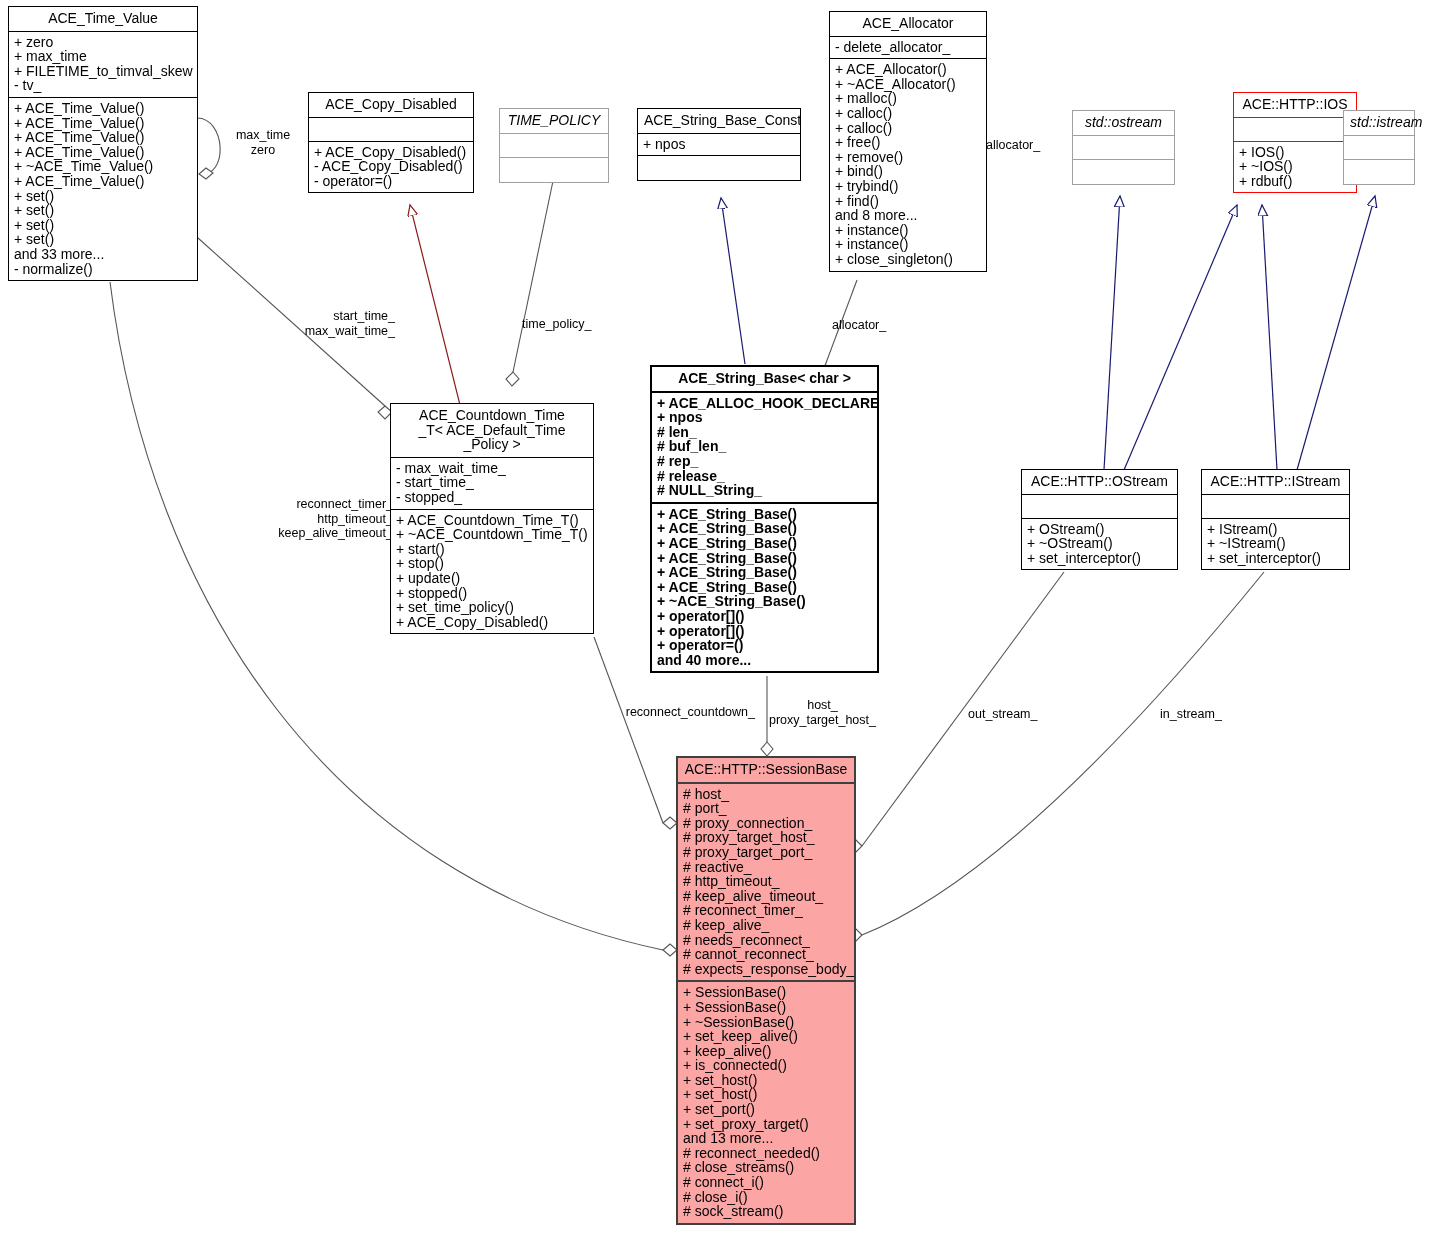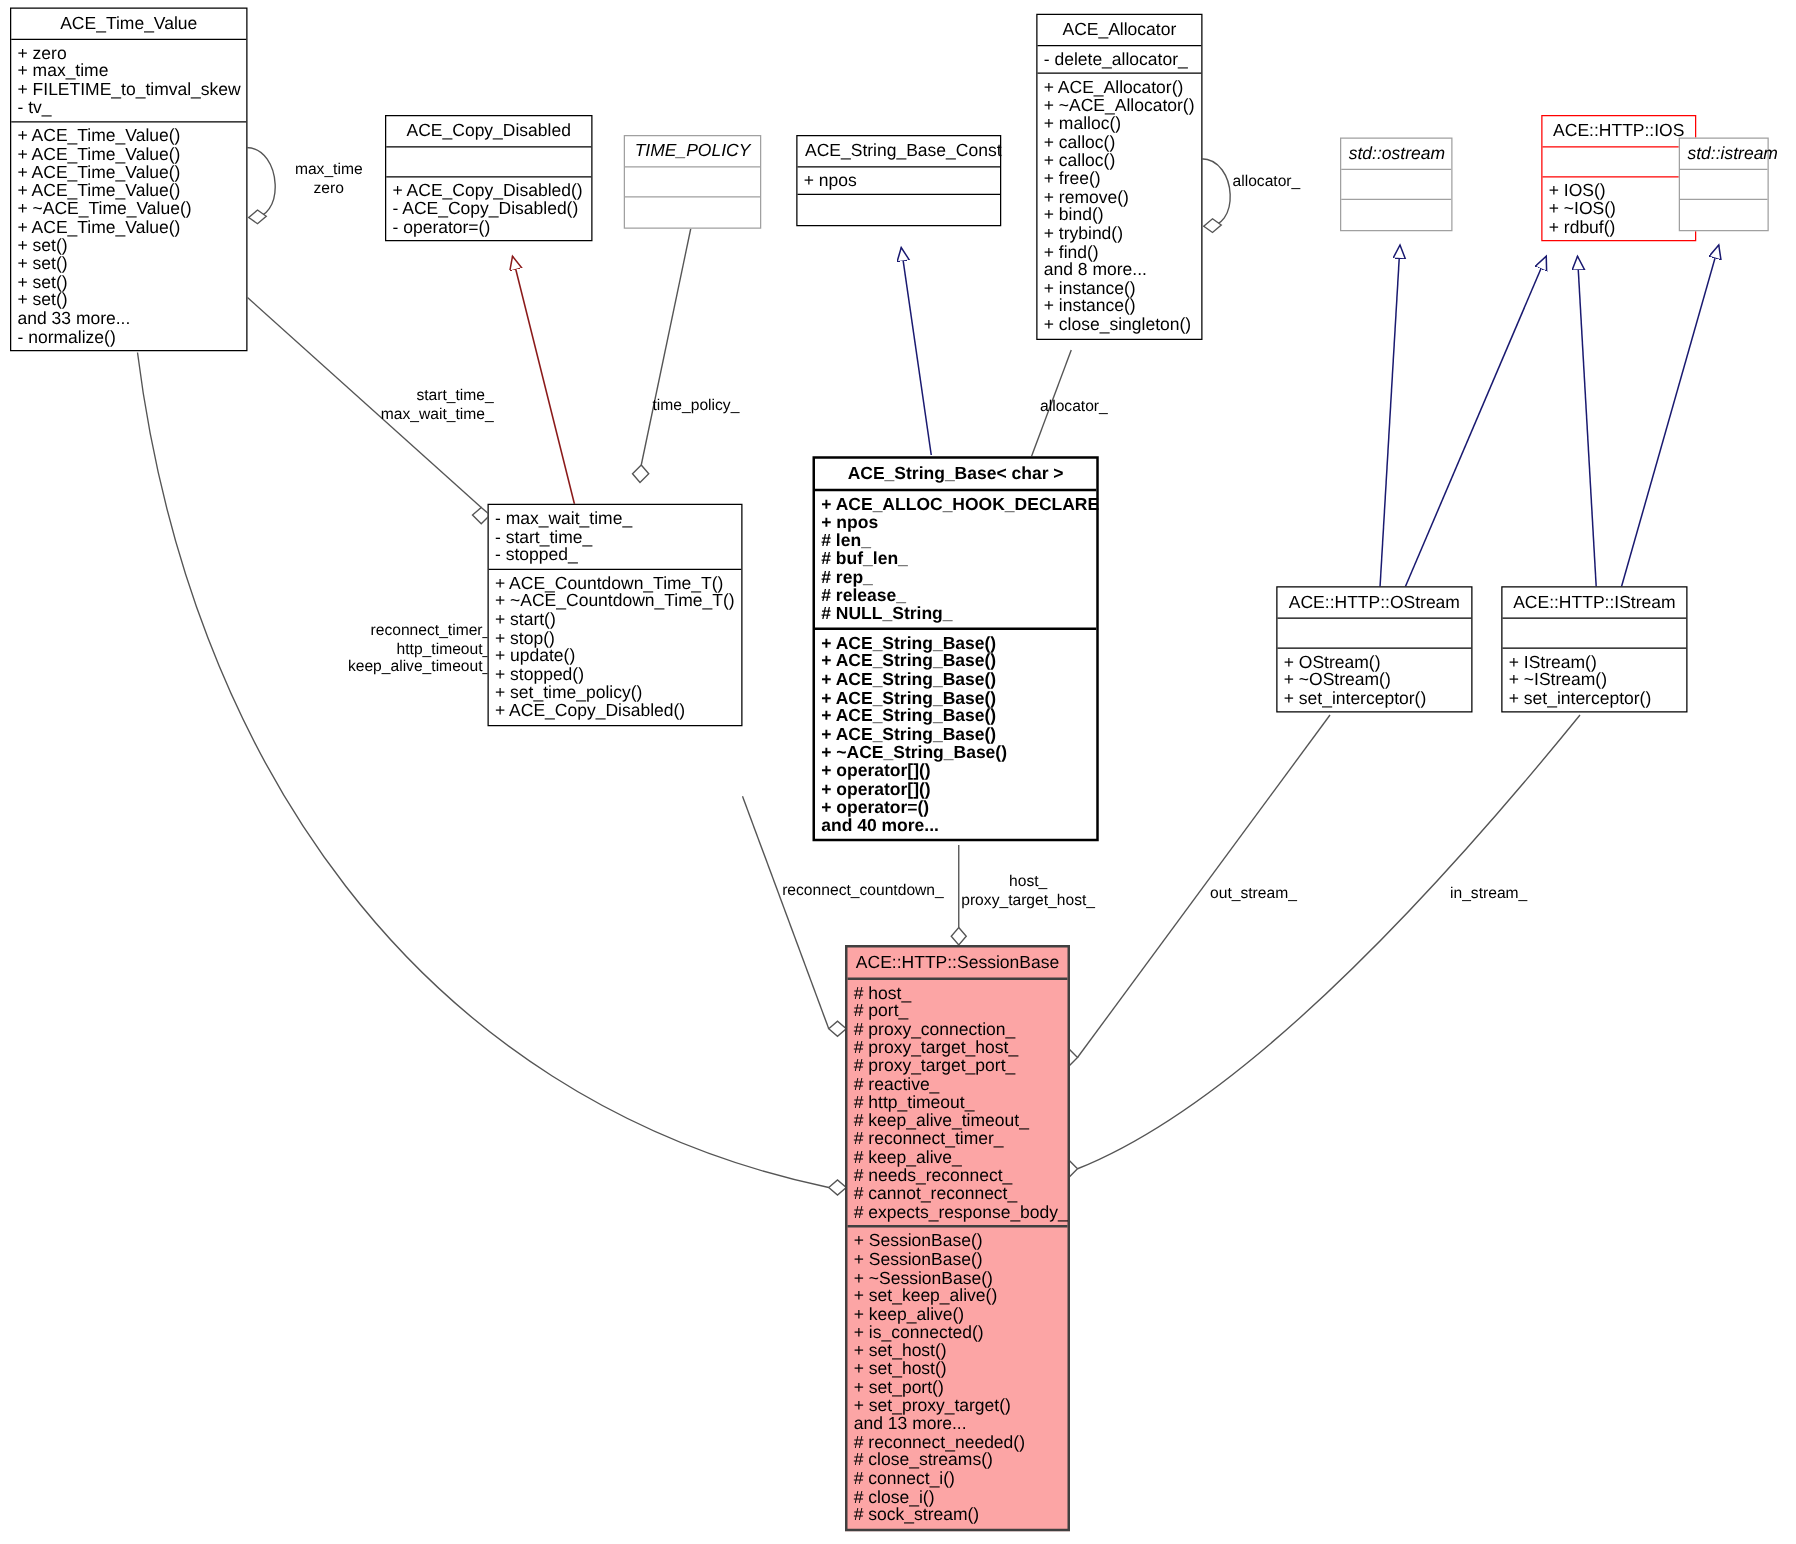--- a/index.html
+++ b/index.html
@@ -186,21 +186,21 @@
   </div>
 
   <div class="node empty-ops" style="left:637px;top:108px;width:164px;">
     <div class="sect title">ACE_String_Base_Const</div>
     <div class="sect attrs">
         <div class="row">+ npos</div>
       </div>
     <div class="sect ops"></div>
   </div>
 
-  <div class="node" style="left:829px;top:11px;width:133px;">
+  <div class="node" style="left:829px;top:11px;width:158px;">
     <div class="sect title">ACE_Allocator</div>
     <div class="sect attrs">
         <div class="row">- delete_allocator_</div>
       </div>
     <div class="sect ops">
         <div class="row">+ ACE_Allocator()</div>
         <div class="row">+ ~ACE_Allocator()</div>
         <div class="row">+ malloc()</div>
         <div class="row">+ calloc()</div>
         <div class="row">+ calloc()</div>
@@ -209,21 +209,21 @@
         <div class="row">+ bind()</div>
         <div class="row">+ trybind()</div>
         <div class="row">+ find()</div>
         <div class="row">and 8 more...</div>
         <div class="row">+ instance()</div>
         <div class="row">+ instance()</div>
         <div class="row">+ close_singleton()</div>
       </div>
   </div>
 
-  <div class="node gray empty-attrs empty-ops" style="left:1072px;top:110px;width:90px;">
+  <div class="node gray empty-attrs empty-ops" style="left:1072px;top:110px;width:103px;">
     <div class="sect title">std::ostream</div>
     <div class="sect attrs"></div>
     <div class="sect ops"></div>
   </div>
 
   <div class="node red empty-attrs" style="left:1194px;top:92px;width:124px;margin-left:39px;">
     <div class="sect title">ACE::HTTP::IOS</div>
     <div class="sect attrs"></div>
     <div class="sect ops">
         <div class="row">+ IOS()</div>
@@ -232,20 +232,23 @@
       </div>
   </div>
 
   <div class="node gray empty-attrs empty-ops" style="left:1343px;top:110px;width:72px;">
     <div class="sect title">std::istream</div>
     <div class="sect attrs"></div>
     <div class="sect ops"></div>
   </div>
 
   <div class="node" style="left:390px;top:403px;width:204px;">
+    <div class="sect title">ACE_Countdown_Time
+_T&lt; ACE_Default_Time
+_Policy &gt;</div>
     <div class="sect attrs">
         <div class="row">- max_wait_time_</div>
         <div class="row">- start_time_</div>
         <div class="row">- stopped_</div>
       </div>
     <div class="sect ops">
         <div class="row">+ ACE_Countdown_Time_T()</div>
         <div class="row">+ ~ACE_Countdown_Time_T()</div>
         <div class="row">+ start()</div>
         <div class="row">+ stop()</div>

